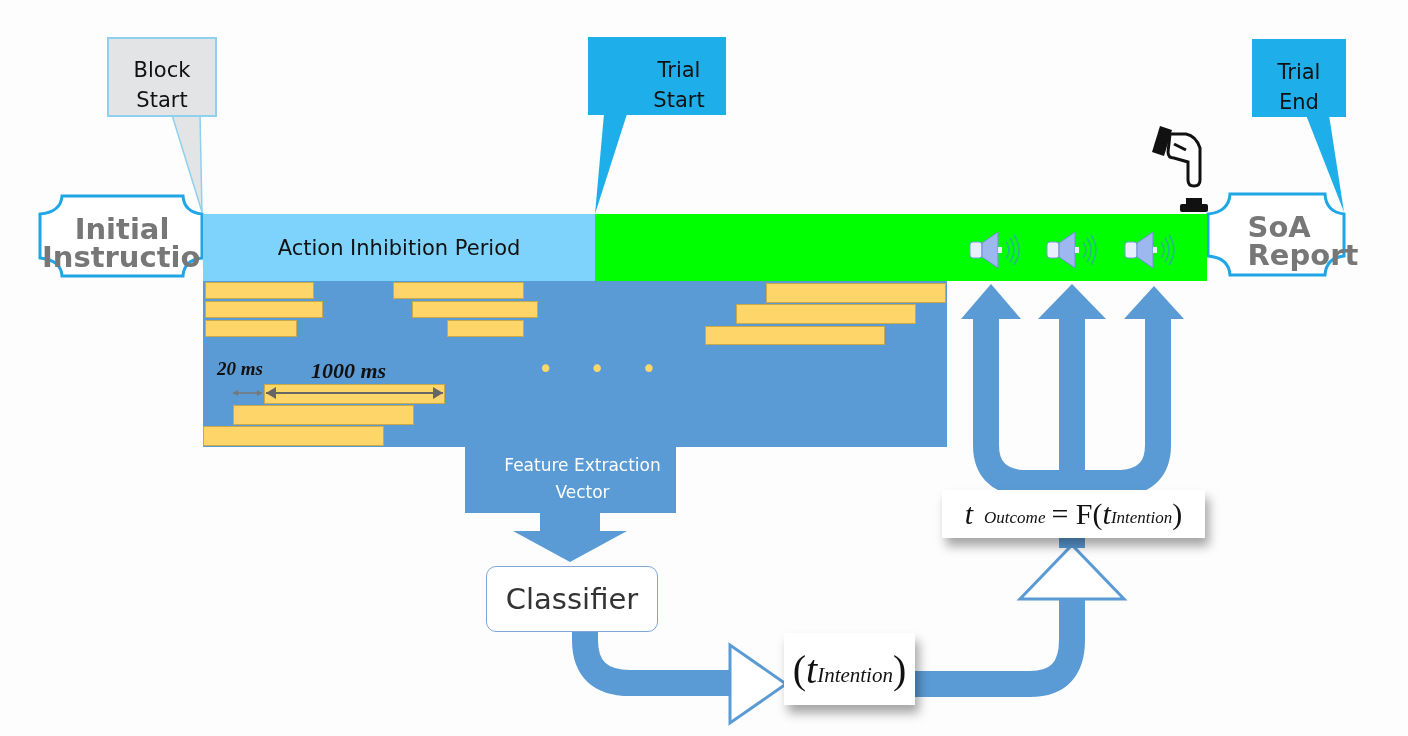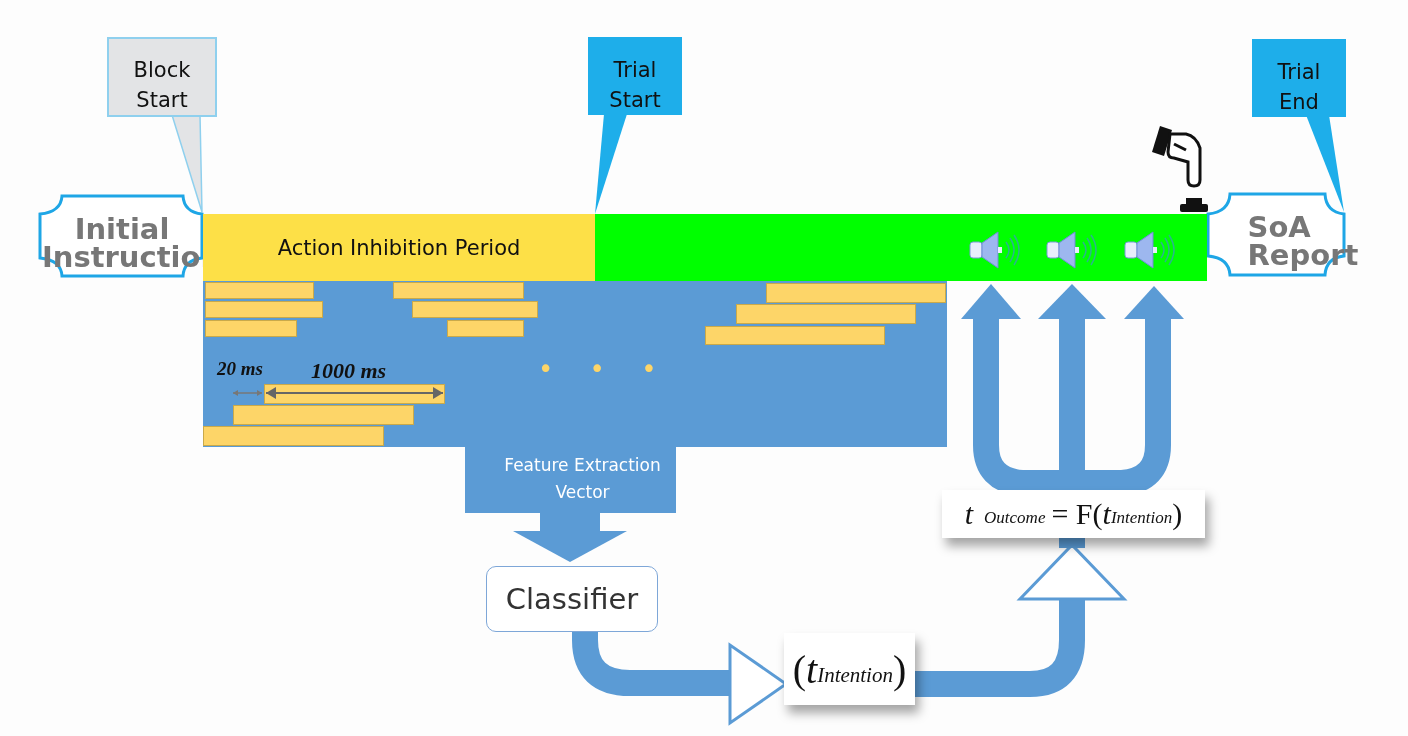--- a/index.html
+++ b/index.html
@@ -49,31 +49,31 @@
     <rect x="1059" y="318" width="26" height="172"></rect>
     <polygon points="961,319 1021,319 991,284"></polygon>
     <polygon points="1038,319 1106,319 1072,284"></polygon>
     <polygon points="1124,319 1184,319 1154,286"></polygon>
   </g>
 </svg>
 
 <div class="callout grey comic" style="left:107px;top:37px;width:106px;width:106px;height:76px;">
   <span style="width:80px;">Block Start</span>
 </div>
-<div class="callout blue comic" style="left:588px;top:37px;width:94px;height:78px;">
+<div class="callout blue comic" style="left:588px;top:37px;width:94px;height:78px;padding-left:44px;">
   <span style="width:70px;">Trial Start</span>
 </div>
 <div class="callout blue comic" style="left:1252px;top:39px;width:94px;height:78px;">
   <span style="width:70px;">Trial End</span>
 </div>
 
 <div class="abs label-grey" style="left:42px;top:215px;width:160px;">Initial Instructions</div>
 <div class="abs label-grey" style="left:1215px;top:213px;width:125px;width:125px;"><span style="display:inline-block;width:60px;">SoA Report</span></div>
 
-<div class="bar" style="left:203px;top:214px;width:392px;height:67px;background:#fde047;">
+<div class="bar" style="left:203px;top:214px;width:392px;height:67px;background:#7dd3fc;">
   <span class="comic" style="font-size:21px;">Action Inhibition Period</span>
 </div>
 <div class="bar" style="left:595px;top:214px;width:612px;height:67px;background:#00ff00;"></div>
 
 <div class="abs" style="left:968px;top:228px;">
   <svg width="60" height="44" viewBox="0 0 60 44" style="position:static">
       <rect x="2" y="14" width="12" height="16" rx="3" fill="#e8eefb" stroke="#7a9ad8"></rect>
       <polygon points="14,15 30,4 30,40 14,29" fill="#9db7ef" stroke="#6f8fd6"></polygon>
       <rect x="30" y="19" width="4" height="6" fill="#e8eefb"></rect>
       <path d="M38,14 Q44,22 38,30 M42,10 Q50,22 42,34 M46,7 Q56,22 46,37" fill="none" stroke="#2ab58c" stroke-width="1.5"></path>

